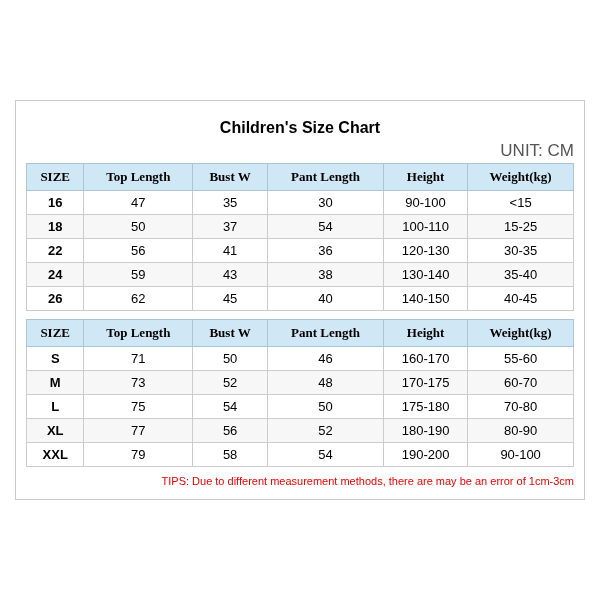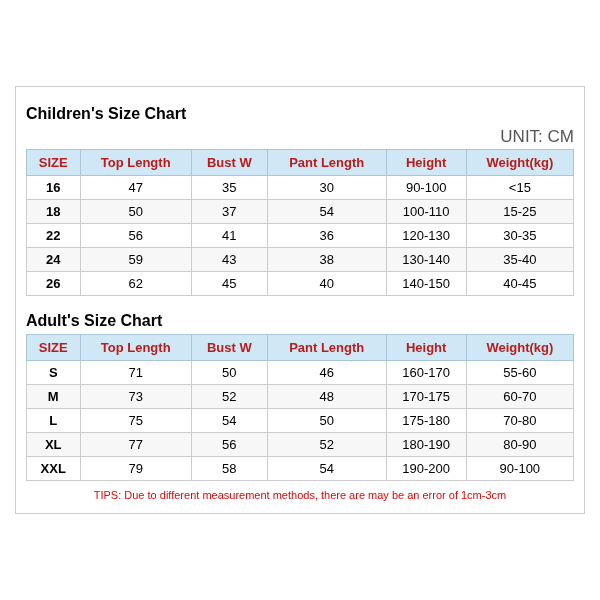--- a/index.html
+++ b/index.html
@@ -12,20 +12,21 @@
       align-items: center;
       justify-content: center;
     }
     .container {
       width: 570px;
       border: 1px solid #ccc;
       background: #fff;
       padding: 10px;
     }
     .section-title {
+      text-align: center;
       font-weight: bold;
       font-size: 16px;
       padding: 8px 0 4px;
       color: #000;
     }
     .unit-label {
       text-align: right;
       font-size: 17px;
       color: #555;
       margin-bottom: 2px;
@@ -37,41 +38,42 @@
     }
     thead tr {
       background: #d0e8f5;
     }
     thead th {
       border: 1px solid #aac5d8;
       padding: 5px 4px;
       font-size: 13px;
       font-weight: bold;
       text-align: center;
-      color: #b91c1c;
+      color: #000000;
+      font-family: Liberation Serif, serif;
     }
     tbody tr:nth-child(odd) {
       background: #ffffff;
     }
     tbody tr:nth-child(even) {
       background: #f7f7f7;
     }
     tbody td {
       border: 1px solid #ccc;
       padding: 4px 4px;
       font-size: 13px;
       text-align: center;
       color: #000;
     }
     tbody td:first-child {
       font-weight: bold;
       margin-top: 44px;
     }
     .tips {
-      text-align: center;
+      text-align: right;
       font-size: 11px;
       color: #e00;
       margin-top: 6px;
       padding: 2px 0;
     }
     .divider {
       height: 6px;
     }
   </style>
 </head>
@@ -131,21 +133,20 @@
           <td>62</td>
           <td>45</td>
           <td>40</td>
           <td>140-150</td>
           <td>40-45</td>
         </tr>
       </tbody>
   </table>
 
   <div class="divider"></div>
-  <div class="section-title">Adult's Size Chart</div>
 
   <table>
     <thead>
       <tr>
         <th>SIZE</th>
         <th>Top Length</th>
         <th>Bust W</th>
         <th>Pant Length</th>
         <th>Height</th>
         <th>Weight(kg)</th>

